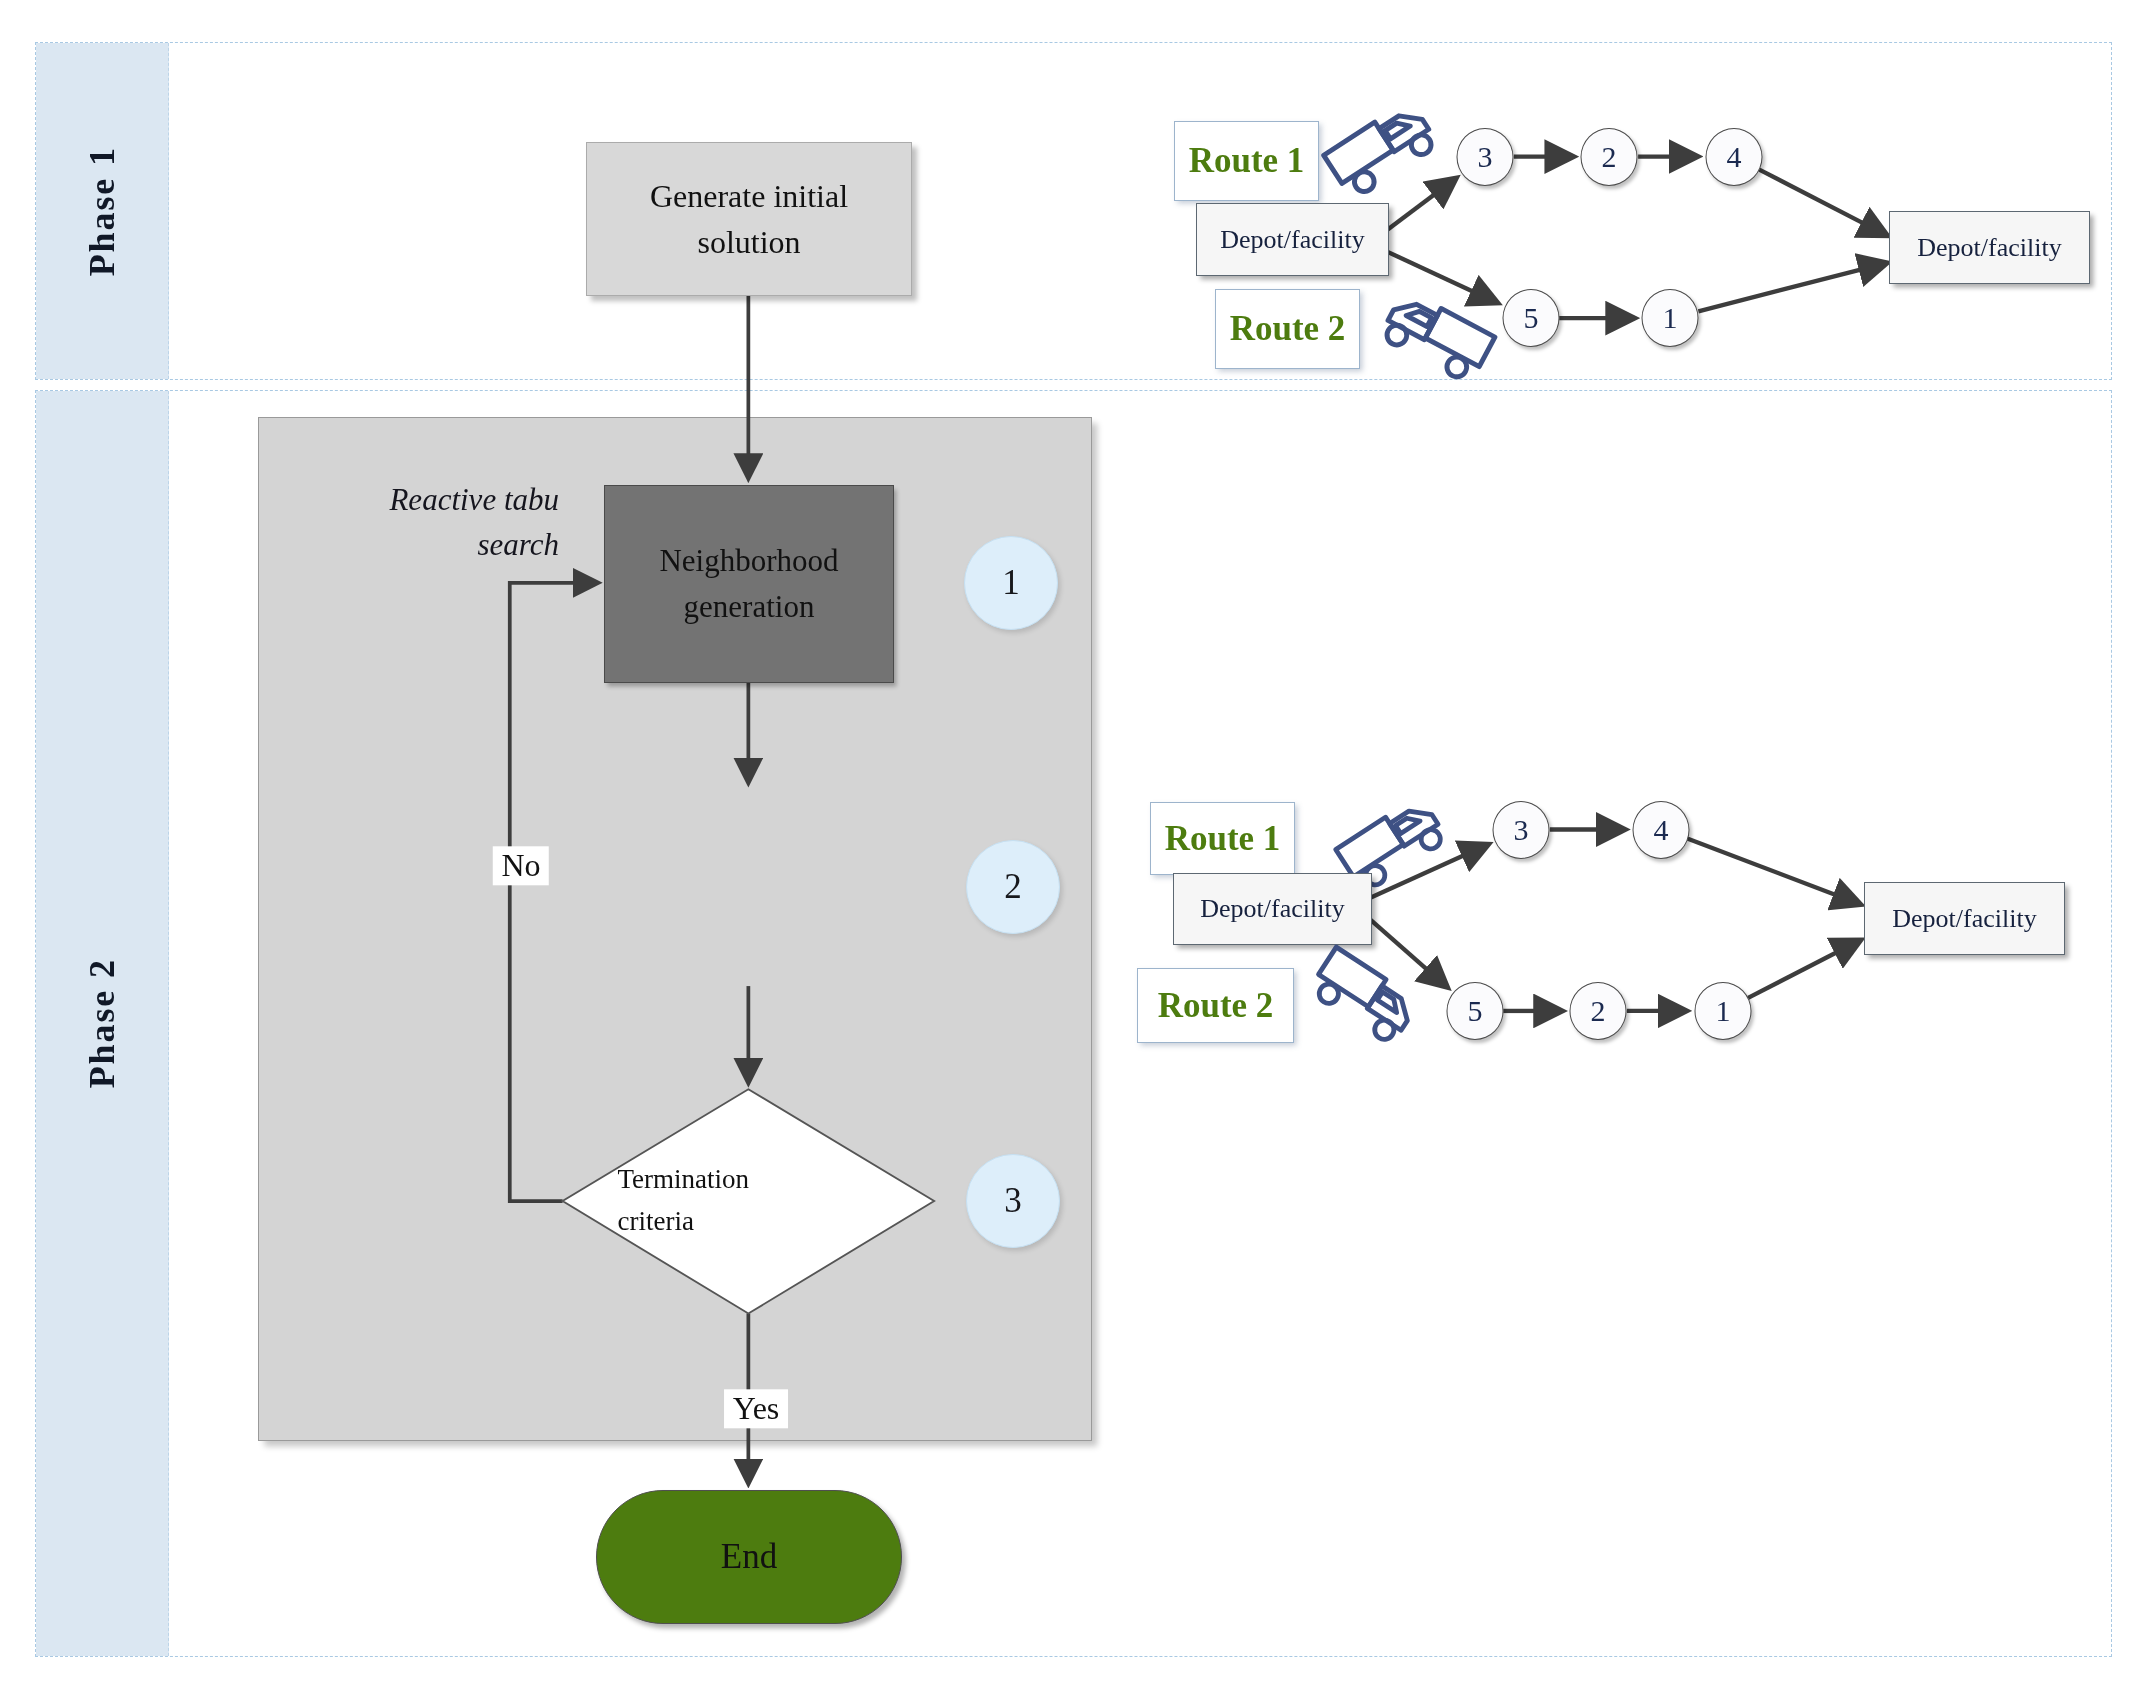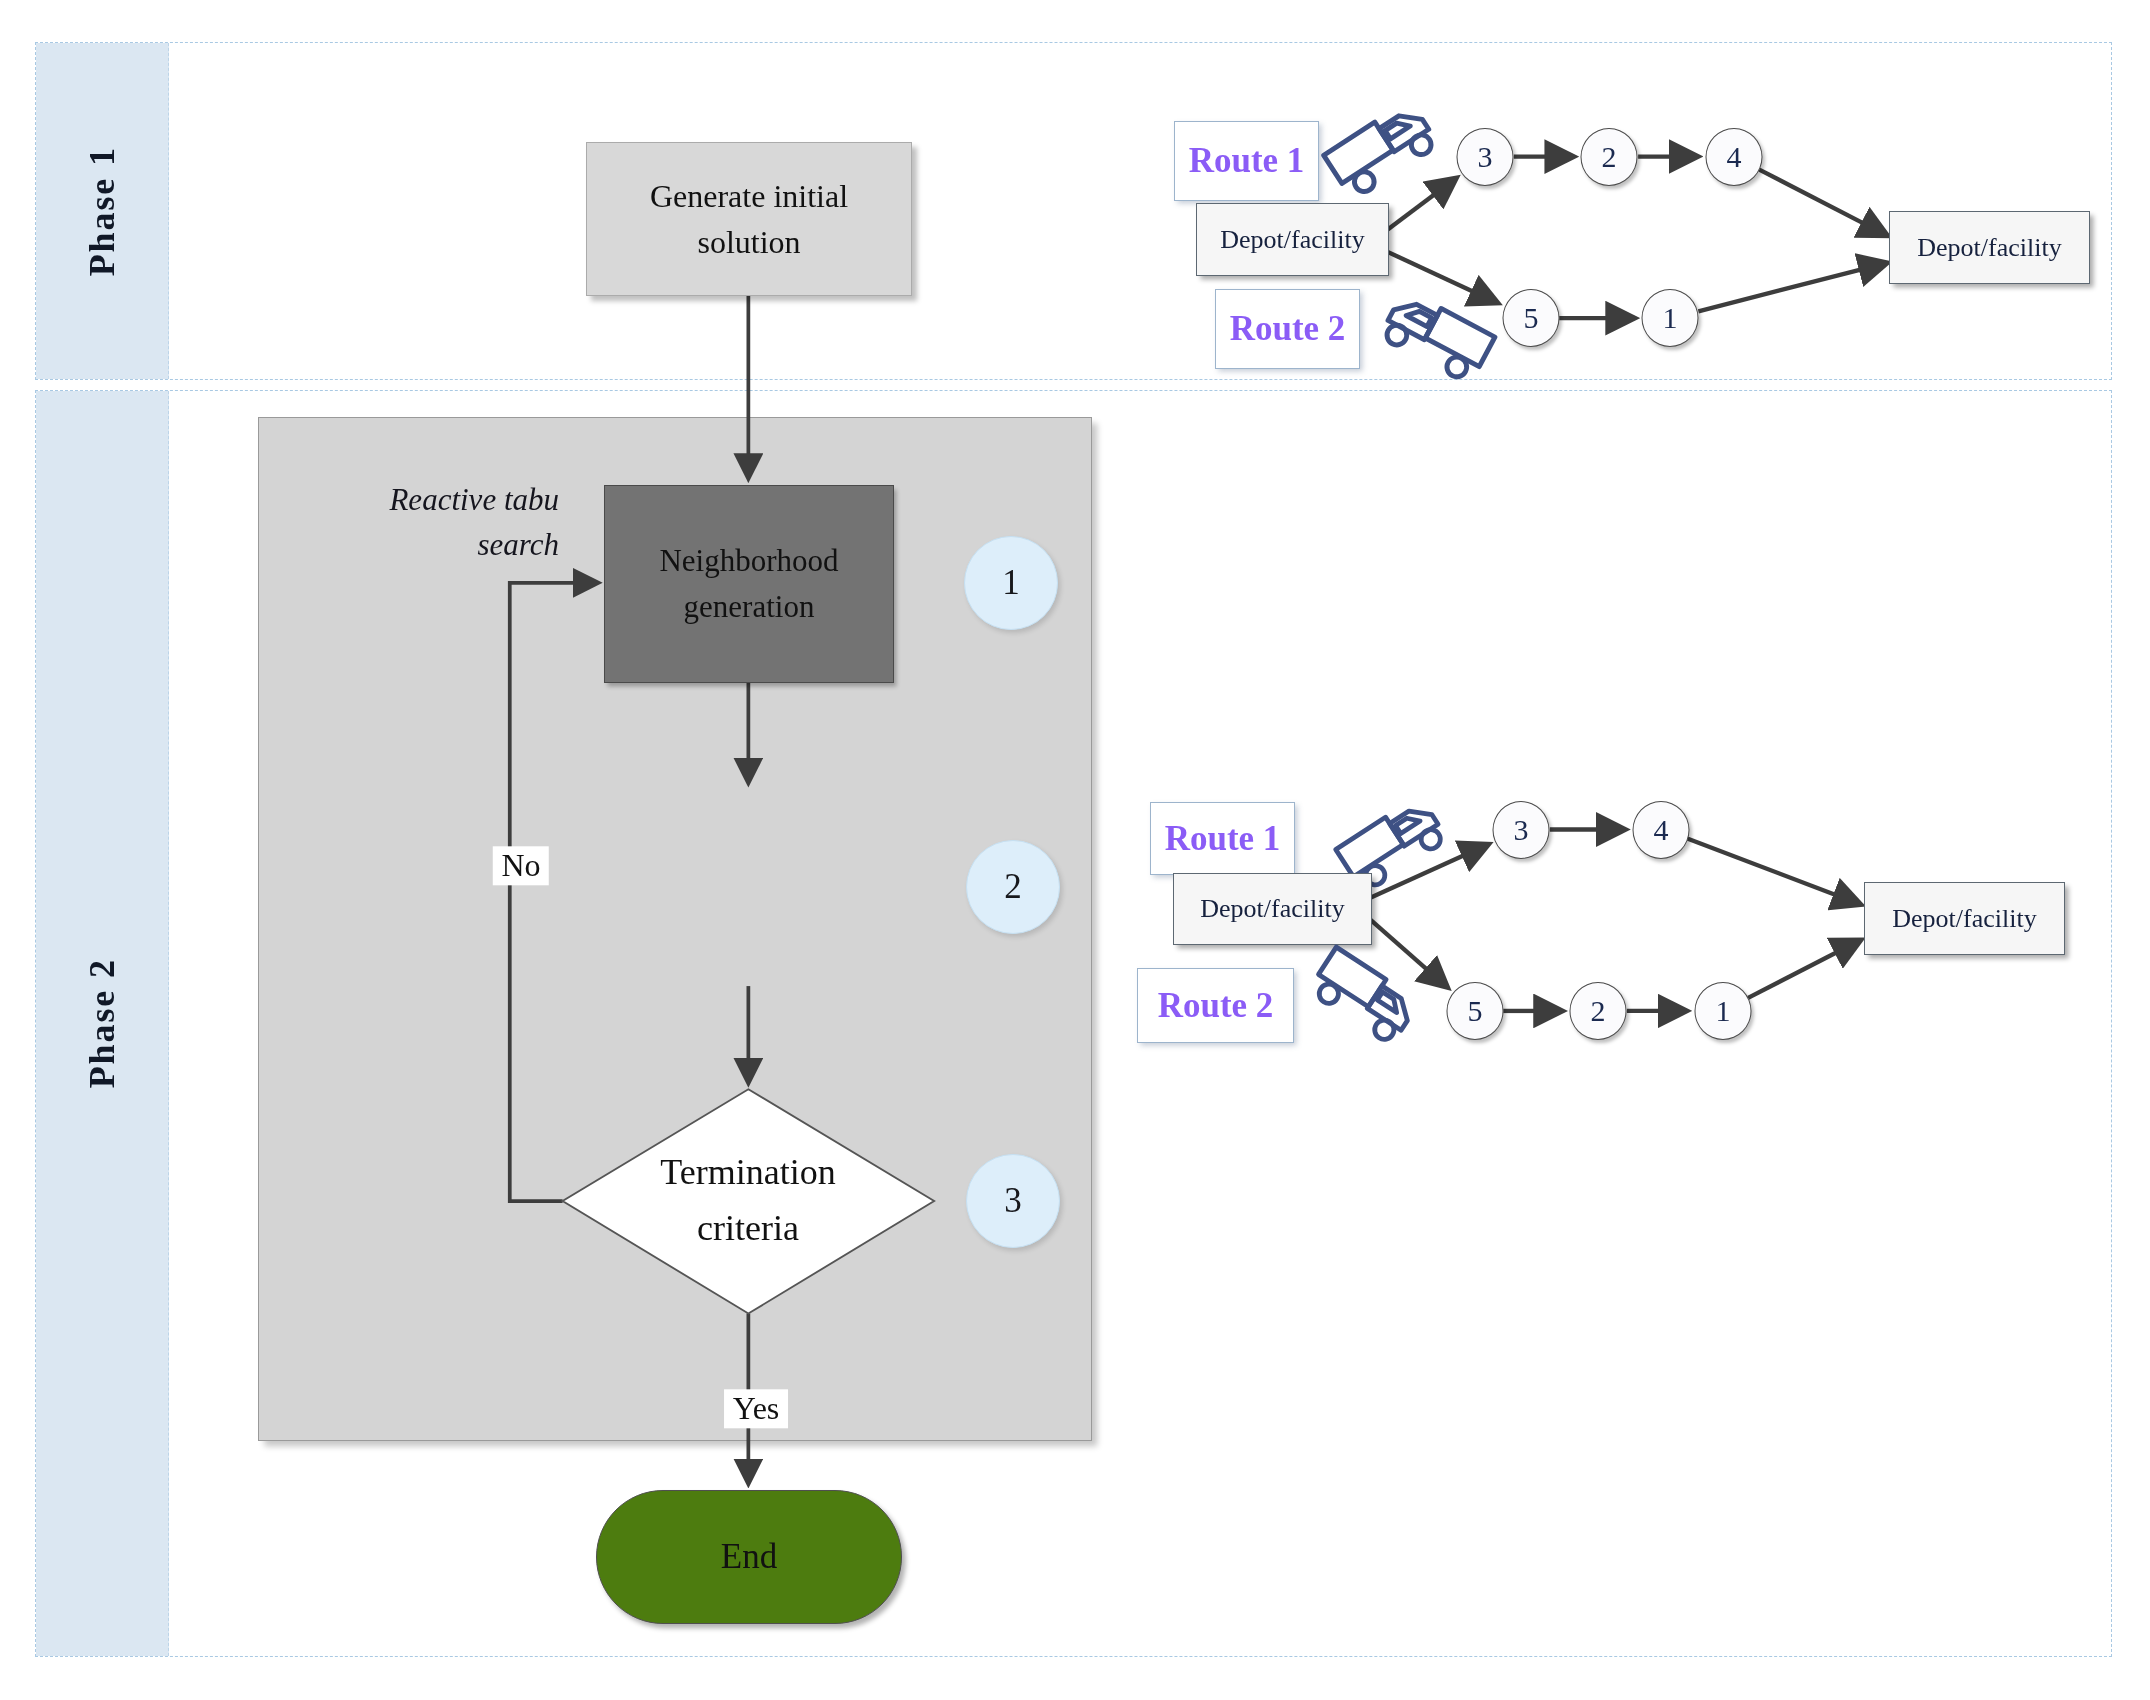--- a/index.html
+++ b/index.html
@@ -21,25 +21,25 @@
             font-size:31px;line-height:1.5;}
   .tabu-note{position:absolute;font-style:italic;font-size:31px;line-height:1.44;text-align:right;
              color:#15151e;z-index:2;}
   .badge{position:absolute;width:92px;height:92px;border-radius:50%;background:#ddeefa;
          border:1.2px solid #c6e0f2;box-shadow:2.5px 3.1px 5.6px rgba(0,0,0,.13);display:flex;align-items:center;
          justify-content:center;font-size:35px;color:#17181c;z-index:2;transform:translate(-50%,-50%);}
   .flow-label{position:absolute;background:#ffffff;padding:1.2px 8.7px;font-size:32px;z-index:3;
               transform:translate(-50%,-50%);margin-left:8px;}
   .end-shape{background:#4d7c0f;border:1.9px solid #4f4f4f;border-radius:68px;
              box-shadow:3.7px 4.3px 5px rgba(0,0,0,.3);font-size:35px;}
-  .diamond-label{position:absolute;font-size:36px;line-height:1.55;text-align:center;z-index:2;
+  .diamond-label{position:absolute;font-size:27px;line-height:1.55;text-align:left;z-index:2;
                  transform:translate(-50%,-50%);}
   
   .route-tag{background:#ffffff;border:1.9px solid #9db4cc;box-shadow:3.1px 3.1px 5.6px rgba(90,110,140,.35);
-             font-weight:bold;font-size:35px;color:#8b5cf6;}
+             font-weight:bold;font-size:35px;color:#4d7c0f;}
   .depot{background:#f6f6f6;border:1.9px solid #5d6872;box-shadow:3.7px 3.7px 5px rgba(0,0,0,.33);
          font-size:26px;color:#16213e;}
   .node{position:absolute;width:55px;height:56px;border-radius:50%;background:#fbfbfd;
         border:1.9px solid #4a4a4a;box-shadow:2.5px 3.1px 3.7px rgba(0,0,0,.25);display:flex;align-items:center;
         justify-content:center;font-size:30px;color:#1b2a50;z-index:2;transform:translate(-50%,-50%);}
   .truck{position:absolute;z-index:2;}
   .truck svg{display:block;}
   #arrows{position:absolute;left:0;top:0;z-index:1;}
 </style>
 </head>

